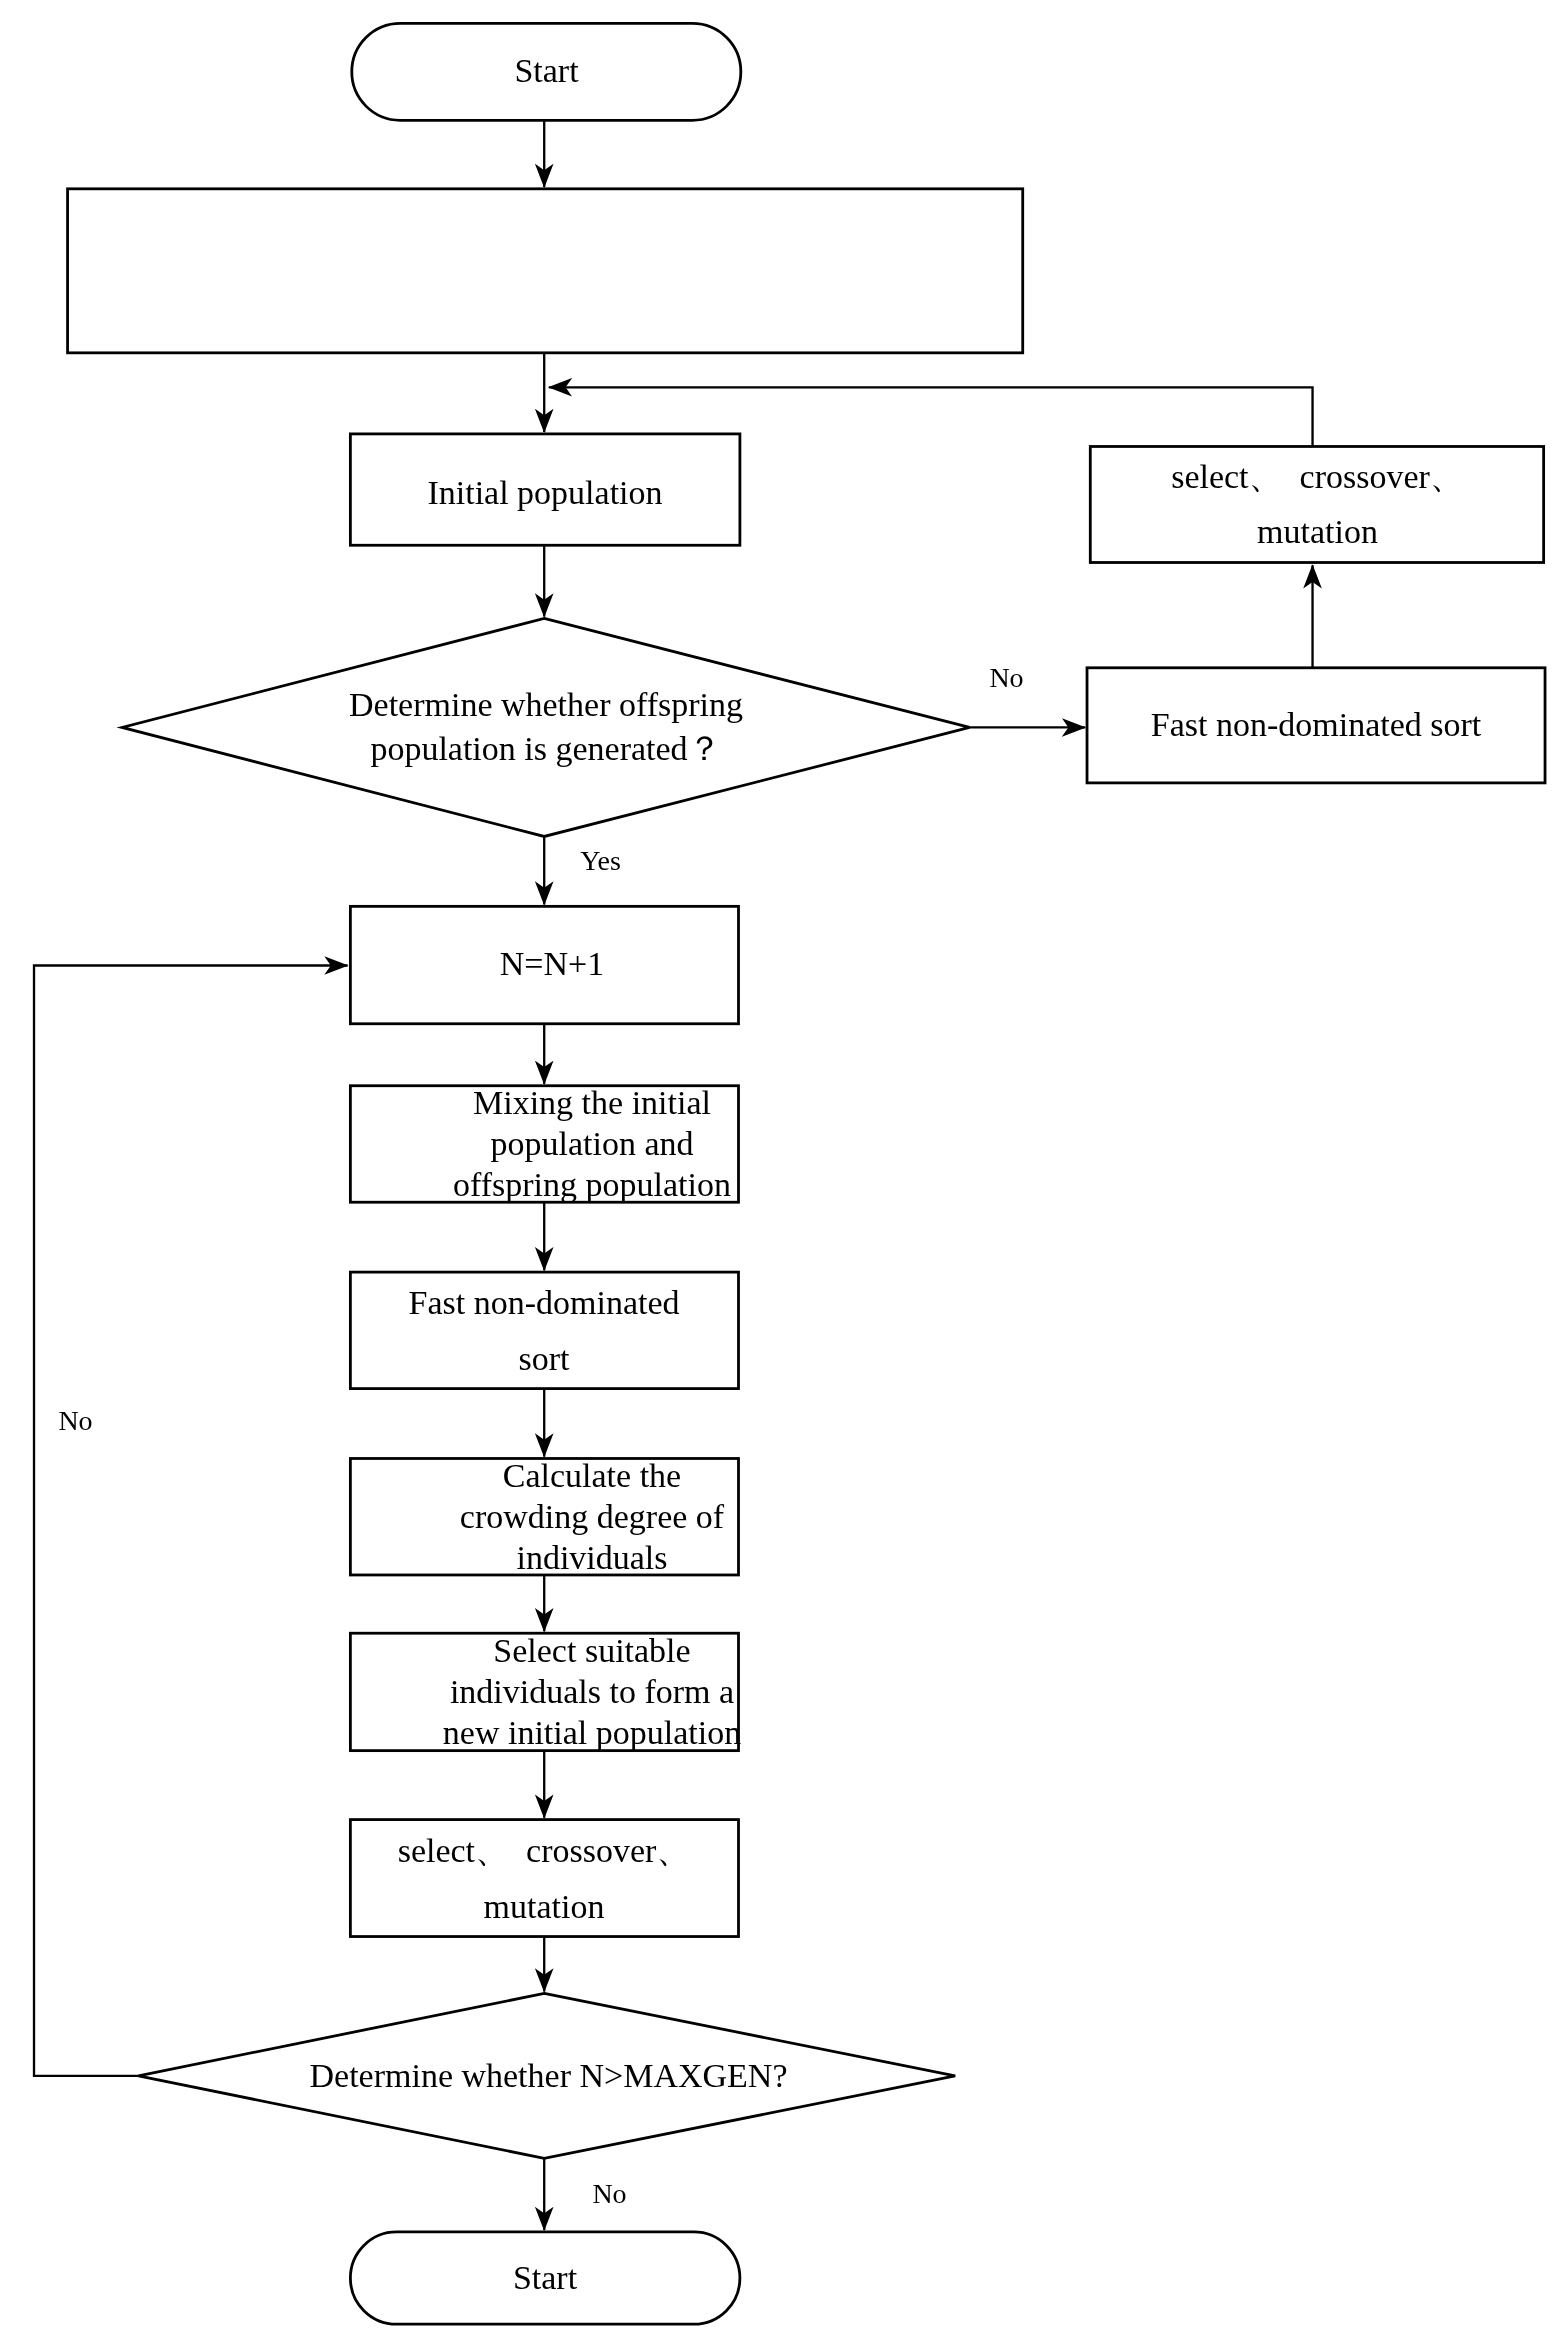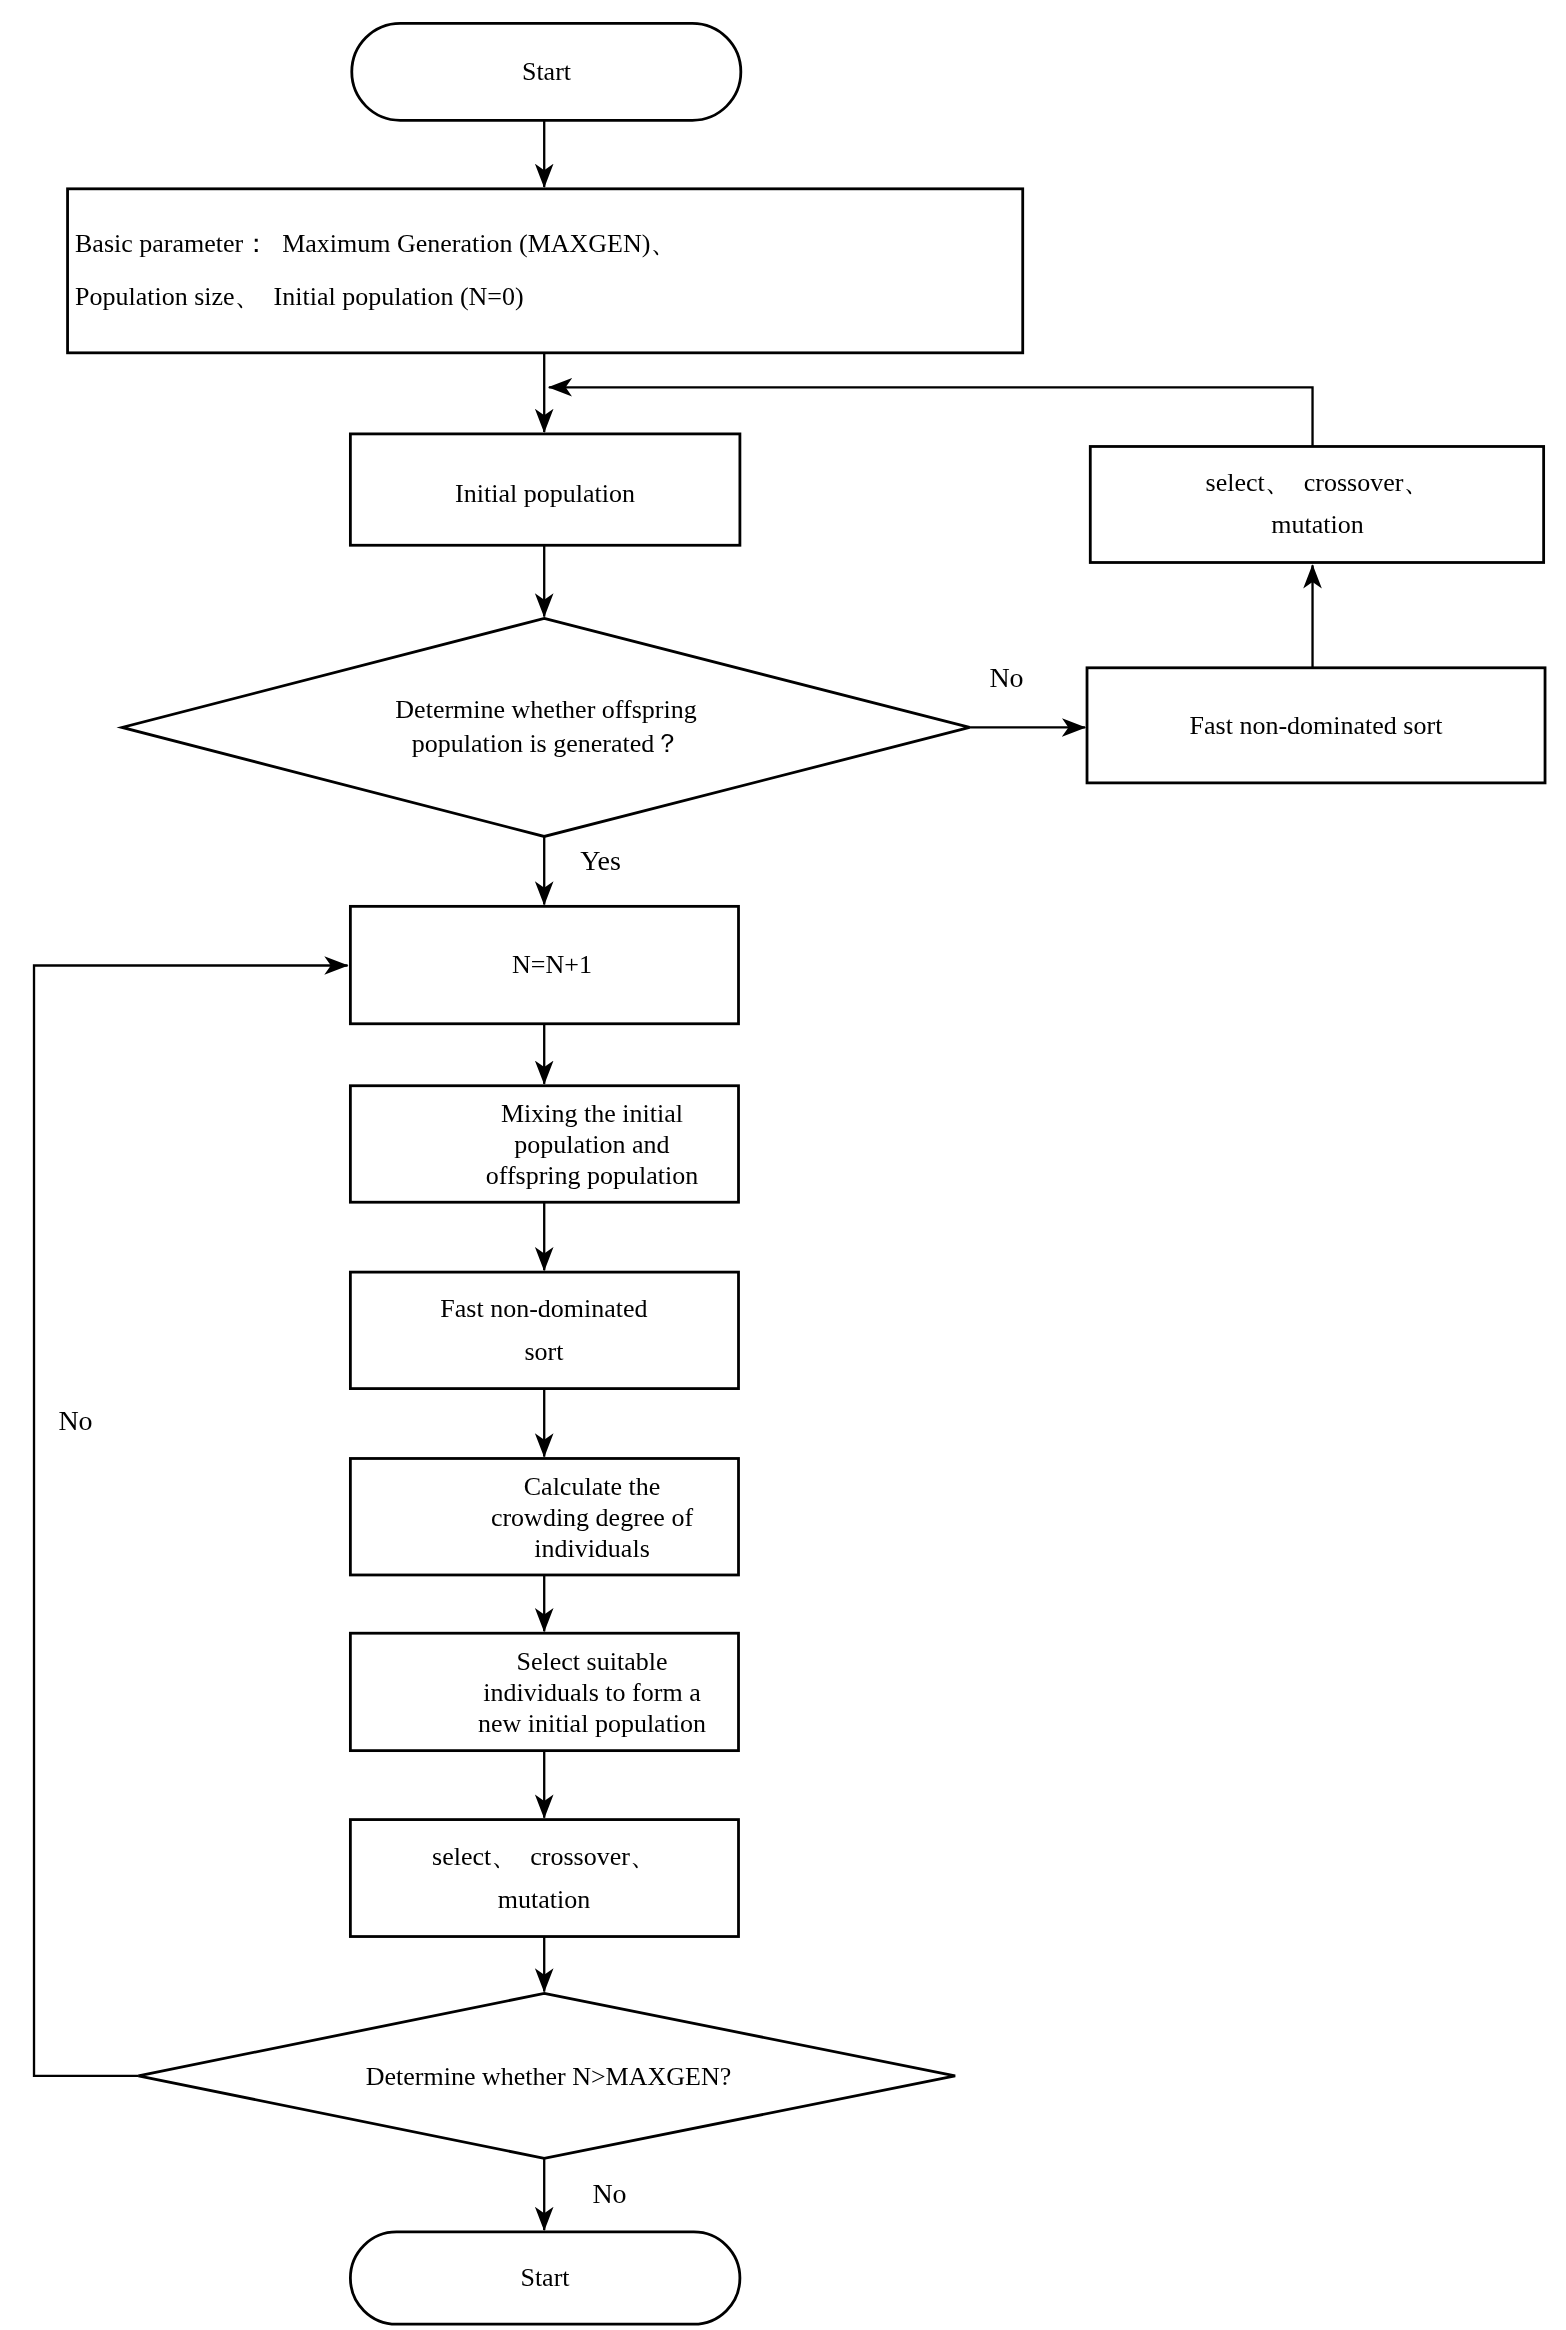--- a/index.html
+++ b/index.html
@@ -3,21 +3,21 @@
 <meta charset="utf-8">
 <style>
   html, body { margin:0; padding:0; background:#ffffff; }
   .canvas {
     position:relative; width:1566px; height:2349px; background:#ffffff;
     font-family:"Liberation Serif","DejaVu Serif",serif; color:#000000;
   }
   svg.layer { position:absolute; left:0; top:0; }
   .label {
     position:absolute; display:flex; align-items:center; justify-content:center;
-    text-align:center; white-space:pre-wrap; font-size:26px; line-height:1.3;
+    text-align:center; white-space:pre-wrap; font-size:34px; line-height:1.3;
     color:#000; pointer-events:none;
   }
   .label.left-align { justify-content:flex-start; text-align:left; }
   .lh-tight  { line-height:1.2;padding-left:48px;  }
   .lh-spread { line-height:1.62; }
   .lh-wide   { line-height:2.02; }
   .edge-label {
     position:absolute; display:flex; align-items:center; justify-content:center;
     font-size:28px; color:#000; pointer-events:none;
   }
@@ -65,22 +65,20 @@
       <line x1="1168" y1="3380" x2="1168" y2="3501" marker-end="url(#arr)"></line>
       <line x1="1168" y1="3757" x2="1168" y2="3901" marker-end="url(#arr)"></line>
       <line x1="1168" y1="4156" x2="1168" y2="4274" marker-end="url(#arr)"></line>
       <polyline points="297,4455 73,4455 73,2072 746,2072" marker-end="url(#arr)"></polyline>
       <line x1="1168" y1="4632" x2="1168" y2="4786" marker-end="url(#arr)"></line>
     </g>
   </svg>
 
   <div class="label" style="left:352px; top:23px; width:389px; height:97px;">Start</div>
 
-  <div class="label left-align lh-wide" style="left:75px; top:189px; width:927px; height:164px;">Basic parameter：  Maximum Generation (MAXGEN)、
-Population size、  Initial population (N=0)</div>
 
   <div class="label" style="left:350px; top:434px; width:390px; height:119px;">Initial population</div>
 
   <div class="label" style="left:122px; top:618px; width:848px; height:218px;">Determine whether offspring
 population is generated？</div>
 
   <div class="label lh-spread" style="left:1091px; top:446px; width:453px; height:116px;">select、  crossover、
 mutation</div>
 
   <div class="label" style="left:1087px; top:668px; width:458px; height:115px;">Fast non-dominated sort</div>

